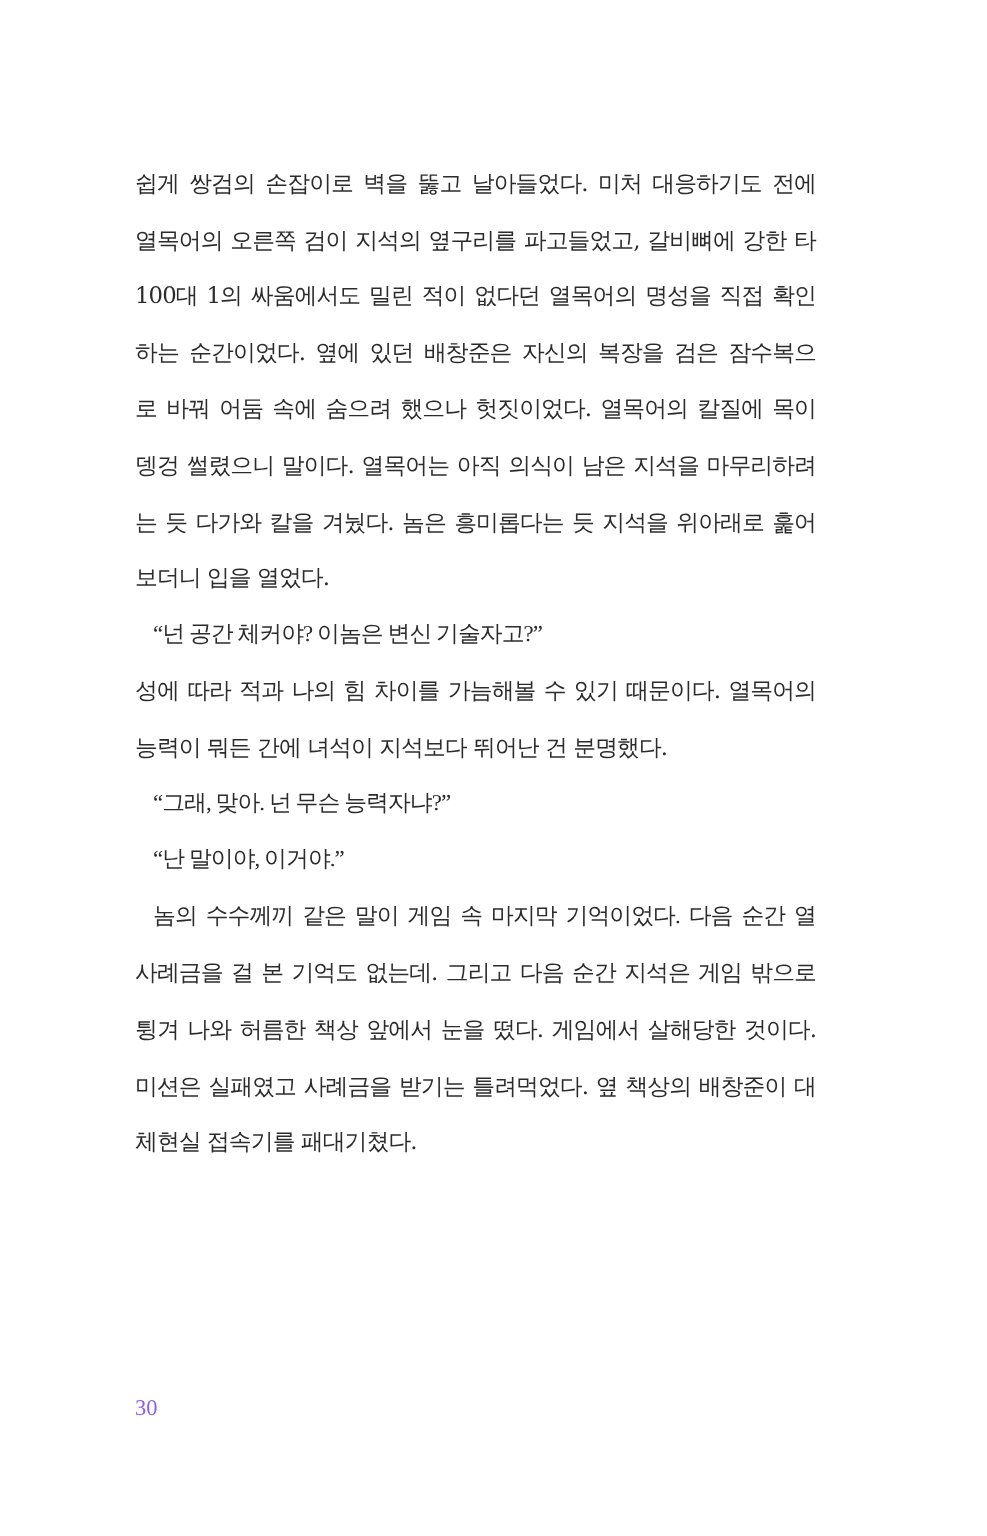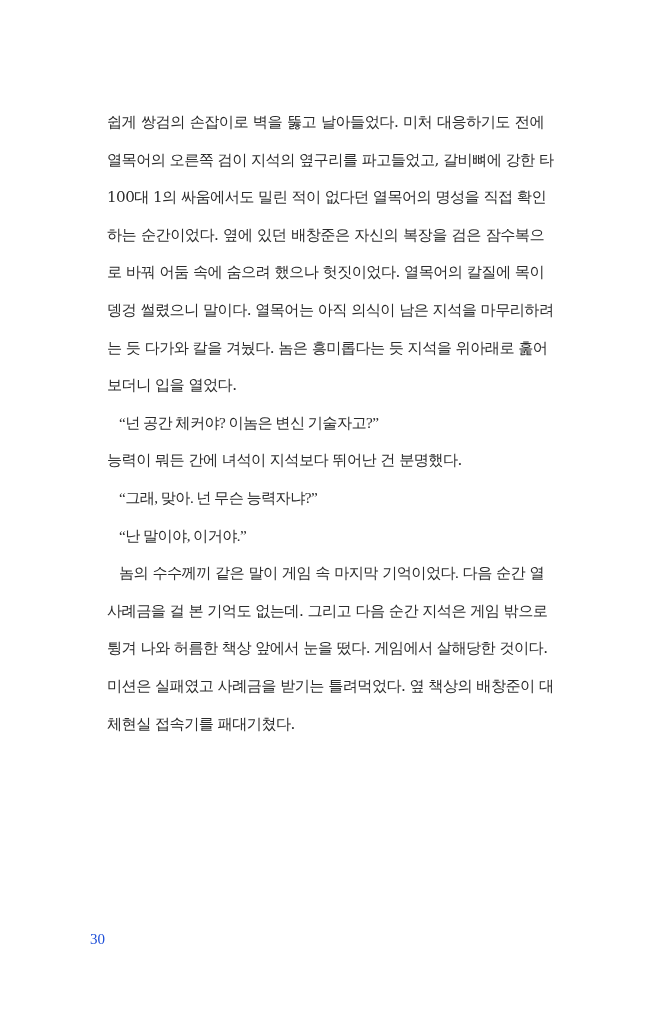--- a/index.html
+++ b/index.html
@@ -13,46 +13,46 @@
     font-size: 15.2px;
     color: #2b2b2b;
   }
   .line {
     height: 37.6px;
     line-height: 22px;
     white-space: nowrap;
     text-align: justify;
     text-align-last: justify;
     letter-spacing: -0.6px;
-    margin-left: 17px;
   }
   .line.last { text-align-last: left; }
   .line.indent { padding-left: 12px; font-family: Liberation Serif, serif; }
   .page-number {
     position: absolute;
     left: 90px;
     top: 931px;
     font-family: "Liberation Serif", "DejaVu Serif", serif;
     font-size: 15px;
-    color: #1d4ed8;
+    color: #8b5cf6;
   }
 </style>
 </head>
 <body>
 
 <div class="page">
   <div class="line">쉽게 쌍검의 손잡이로 벽을 뚫고 날아들었다. 미처 대응하기도 전에</div>
   <div class="line">열목어의 오른쪽 검이 지석의 옆구리를 파고들었고, 갈비뼈에 강한 타</div>
   <div class="line">100대 1의 싸움에서도 밀린 적이 없다던 열목어의 명성을 직접 확인</div>
   <div class="line">하는 순간이었다. 옆에 있던 배창준은 자신의 복장을 검은 잠수복으</div>
   <div class="line">로 바꿔 어둠 속에 숨으려 했으나 헛짓이었다. 열목어의 칼질에 목이</div>
   <div class="line">뎅겅 썰렸으니 말이다. 열목어는 아직 의식이 남은 지석을 마무리하려</div>
   <div class="line">는 듯 다가와 칼을 겨눴다. 놈은 흥미롭다는 듯 지석을 위아래로 훑어</div>
   <div class="line last">보더니 입을 열었다.</div>
   <div class="line last indent">“넌 공간 체커야? 이놈은 변신 기술자고?”</div>
+  <div class="line">성에 따라 적과 나의 힘 차이를 가늠해볼 수 있기 때문이다. 열목어의</div>
   <div class="line last">능력이 뭐든 간에 녀석이 지석보다 뛰어난 건 분명했다.</div>
   <div class="line last indent">“그래, 맞아. 넌 무슨 능력자냐?”</div>
   <div class="line last indent">“난 말이야, 이거야.”</div>
   <div class="line indent">놈의 수수께끼 같은 말이 게임 속 마지막 기억이었다. 다음 순간 열</div>
   <div class="line">사례금을 걸 본 기억도 없는데. 그리고 다음 순간 지석은 게임 밖으로</div>
   <div class="line">튕겨 나와 허름한 책상 앞에서 눈을 떴다. 게임에서 살해당한 것이다.</div>
   <div class="line">미션은 실패였고 사례금을 받기는 틀려먹었다. 옆 책상의 배창준이 대</div>
   <div class="line last">체현실 접속기를 패대기쳤다.</div>
 </div>
 

